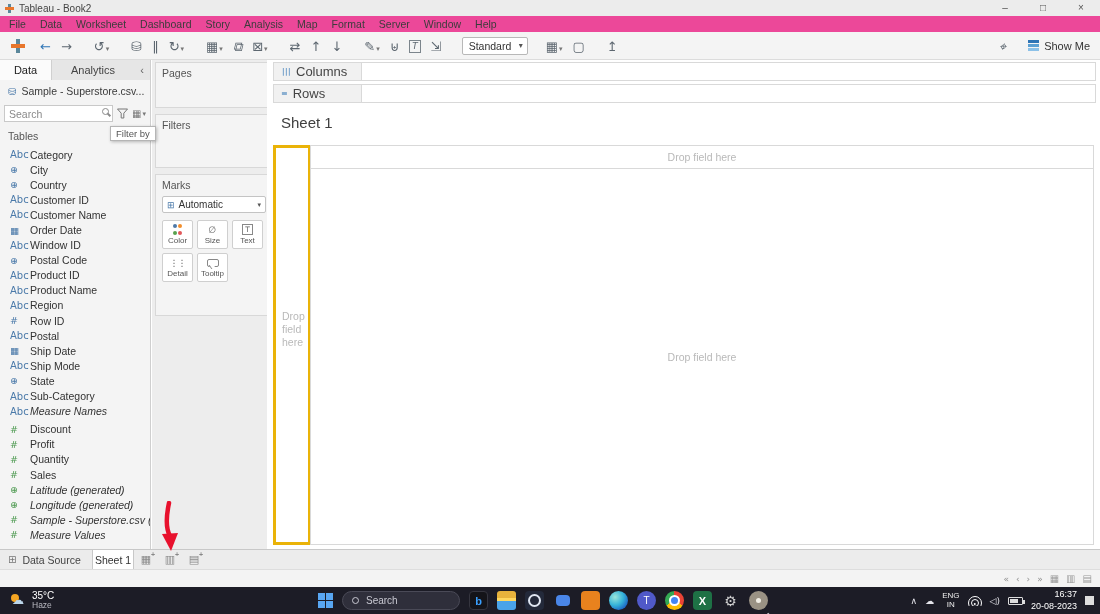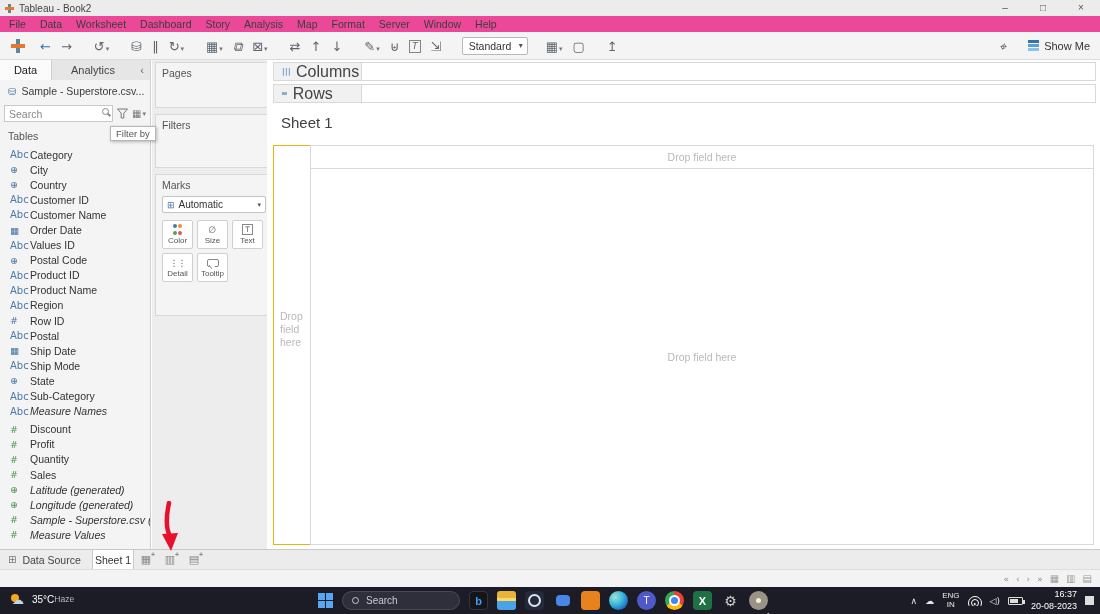--- a/index.html
+++ b/index.html
@@ -105,25 +105,25 @@
   .detail-icon{letter-spacing:-1px}
   .tooltip-icon b{display:block;width:12px;height:8px;border:1px solid #888;border-radius:2px;position:relative}
   .tooltip-icon b::after{content:"";position:absolute;left:2px;bottom:-3px;width:4px;height:4px;border-left:1px solid #888;border-bottom:1px solid #888;transform:skewX(35deg);background:#fff;border-bottom:none}
 
   
   .canvas{position:absolute;left:267px;top:0;right:0;height:100%;background:#fff}
   .shelf{position:absolute;left:6px;right:4px;height:19px;border:1px solid #d9d9d9;display:flex;background:#fff}
   .shelf.columns{top:2px}.shelf.rows{top:24px}
   .shelf-label{width:88px;background:#f1f1f1;border-right:1px solid #d9d9d9;display:flex;align-items:center;gap:6px;padding-left:7px}
   .shelf-label .glyph{color:#2e74b5;font-size:8px;letter-spacing:-1px}
-  .shelf-label span{font-size:16px;color:#444}
+  .shelf-label span{font-size:13px;color:#444}
   .shelf-empty{flex:1}
   .sheet-title{position:absolute;left:14px;top:54px;font-size:15px;color:#3f3f3f}
   .droparea{position:absolute;left:6px;right:6px;top:85px;bottom:4px}
-  .drop-left{position:absolute;left:0;top:0;bottom:0;width:38px;border:1px solid #eab308}
+  .drop-left{position:absolute;left:0;top:0;bottom:0;width:38px;border:3px solid #eab308}
   .drop-left .stack{position:absolute;top:46%;left:6px;transform:translateY(-50%);display:flex;flex-direction:column;gap:1px}
   .drop-left .stack span{font-size:10.5px;color:#b9b9b9;line-height:12px}
   .drop-top{position:absolute;left:37px;right:0;top:0;height:24px;border:1px solid #d9d9d9;display:flex;align-items:center;justify-content:center}
   .drop-main{position:absolute;left:37px;right:0;top:23px;bottom:0;border:1px solid #d9d9d9;display:flex;align-items:center;justify-content:center}
   .drop-text{font-size:10.5px;color:#b9b9b9}
 
   
   .arrow{position:absolute;left:157px;top:501px;z-index:9}
 
   
@@ -140,21 +140,21 @@
   .statusbar .icons{margin-left:auto;display:flex;align-items:center;gap:7px}
   .st-ic{font-size:9px;color:#909090}
   .st-ic.grid{font-size:10px;color:#999}
 
   
   .taskbar{position:absolute;left:0;top:587px;width:100%;height:27px;background:#1c1c26;color:#fff}
   .weather{position:absolute;left:10px;top:2px;display:flex;align-items:center;gap:6px;height:23px}
   .w-icon{position:relative;width:16px;height:14px}
   .w-icon::before{content:"";position:absolute;left:1px;top:0;width:8px;height:8px;border-radius:50%;background:#f5a623}
   .w-icon::after{content:"☁";position:absolute;left:2px;top:-1px;font-size:12px;color:#bcd6ea;font-family:"DejaVu Sans",sans-serif}
-  .w-text{display:flex;flex-direction:row;line-height:1.05}
+  .w-text{display:flex;flex-direction:column;line-height:1.05}
   .w-temp{font-size:10px;color:#fff}
   .w-cond{font-size:8.5px;color:#b9b9c2}
   .tb-center{position:absolute;left:318px;top:0;height:100%;display:flex;align-items:center;gap:9px}
   .startbtn{display:grid;grid-template-columns:7px 7px;gap:1px}
   .startbtn i{width:7px;height:7px;background:#58a6f2}
   .tsearch{width:118px;height:19px;border-radius:10px;background:#2f2f3b;border:1px solid #4a4a57;display:flex;align-items:center;gap:7px;padding-left:9px}
   .tsearch .mag{position:static;border-color:#c9c9d2}
   .tsearch .mag::after{background:#c9c9d2}
   .tsearch span{font-size:10px;color:#c9c9d2}
   .app{width:19px;height:19px;border-radius:4px;position:relative;flex:0 0 auto}
@@ -362,21 +362,21 @@
           <div class="field-row">
             <span class="field-icon dim abc">Abc</span>
             <span class="field-label">Customer Name</span>
           </div>
           <div class="field-row">
             <span class="field-icon dim date">▦</span>
             <span class="field-label">Order Date</span>
           </div>
           <div class="field-row">
             <span class="field-icon dim abc">Abc</span>
-            <span class="field-label">Values ID</span>
+            <span class="field-label">Window ID</span>
           </div>
           <div class="field-row">
             <span class="field-icon dim globe">⊕</span>
             <span class="field-label">Postal Code</span>
           </div>
           <div class="field-row">
             <span class="field-icon dim abc">Abc</span>
             <span class="field-label">Product ID</span>
           </div>
           <div class="field-row">

